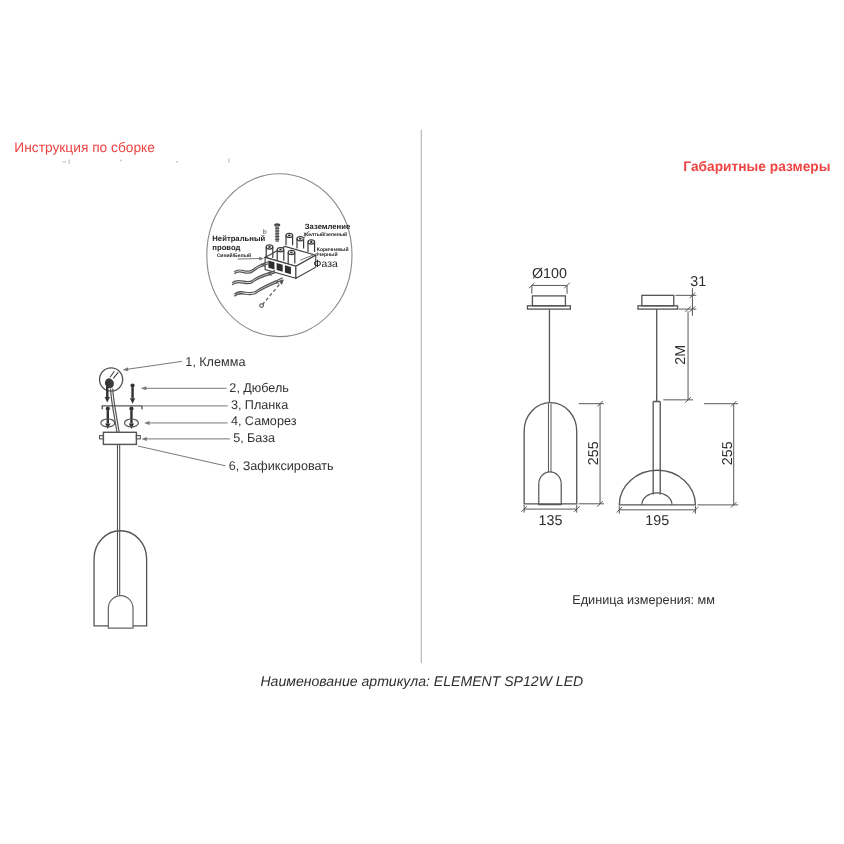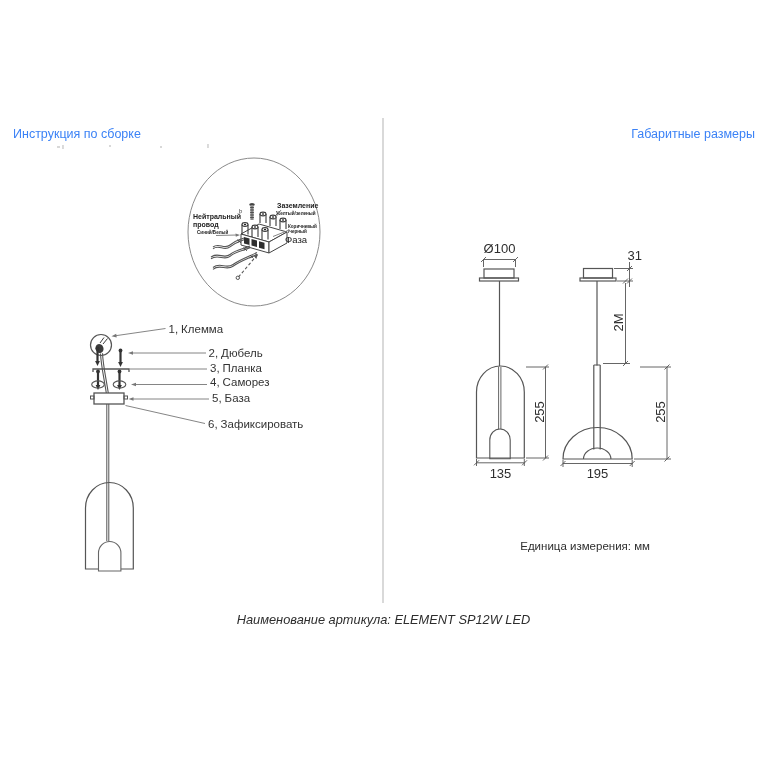--- a/index.html
+++ b/index.html
@@ -1,20 +1,20 @@
 <!DOCTYPE html>
 <html><head>
 <meta charset="utf-8">
 <style>
   html,body{margin:0;padding:0;background:#ffffff;}
   body{width:767px;height:767px;position:relative;overflow:hidden;
        font-family:"Liberation Sans", sans-serif;color:#333;}
-  .hdr{position:absolute;font-size:12.5px;color:#3b82f6;white-space:nowrap;}
+  .hdr{position:absolute;font-size:12.5px;color:#ef4444;white-space:nowrap;}
   #hdr-left{left:13px;top:127px;}
-  #hdr-right{right:12px;top:127px;text-align:left;}
+  #hdr-right{right:12px;top:144px;text-align:left;font-weight:bold;}
   #units-note{position:absolute;left:444px;top:540px;width:206px;text-align:right;
               font-size:11.5px;color:#2f2f2f;}
   #footer-line{position:absolute;left:0;right:0;top:612px;text-align:center;
                font-size:12.8px;color:#2d2d2d;}
   #footer-line span{white-space:pre;font-style:italic;}
   svg{position:absolute;left:0;top:0;}
   svg text{font-family:"Liberation Sans", sans-serif;fill:#333;}
   .lbl{font-size:11.5px;}
   .dim{font-size:13px;fill:#2e2e2e;}
   .w-big{font-size:7px;font-weight:bold;fill:#222;}

